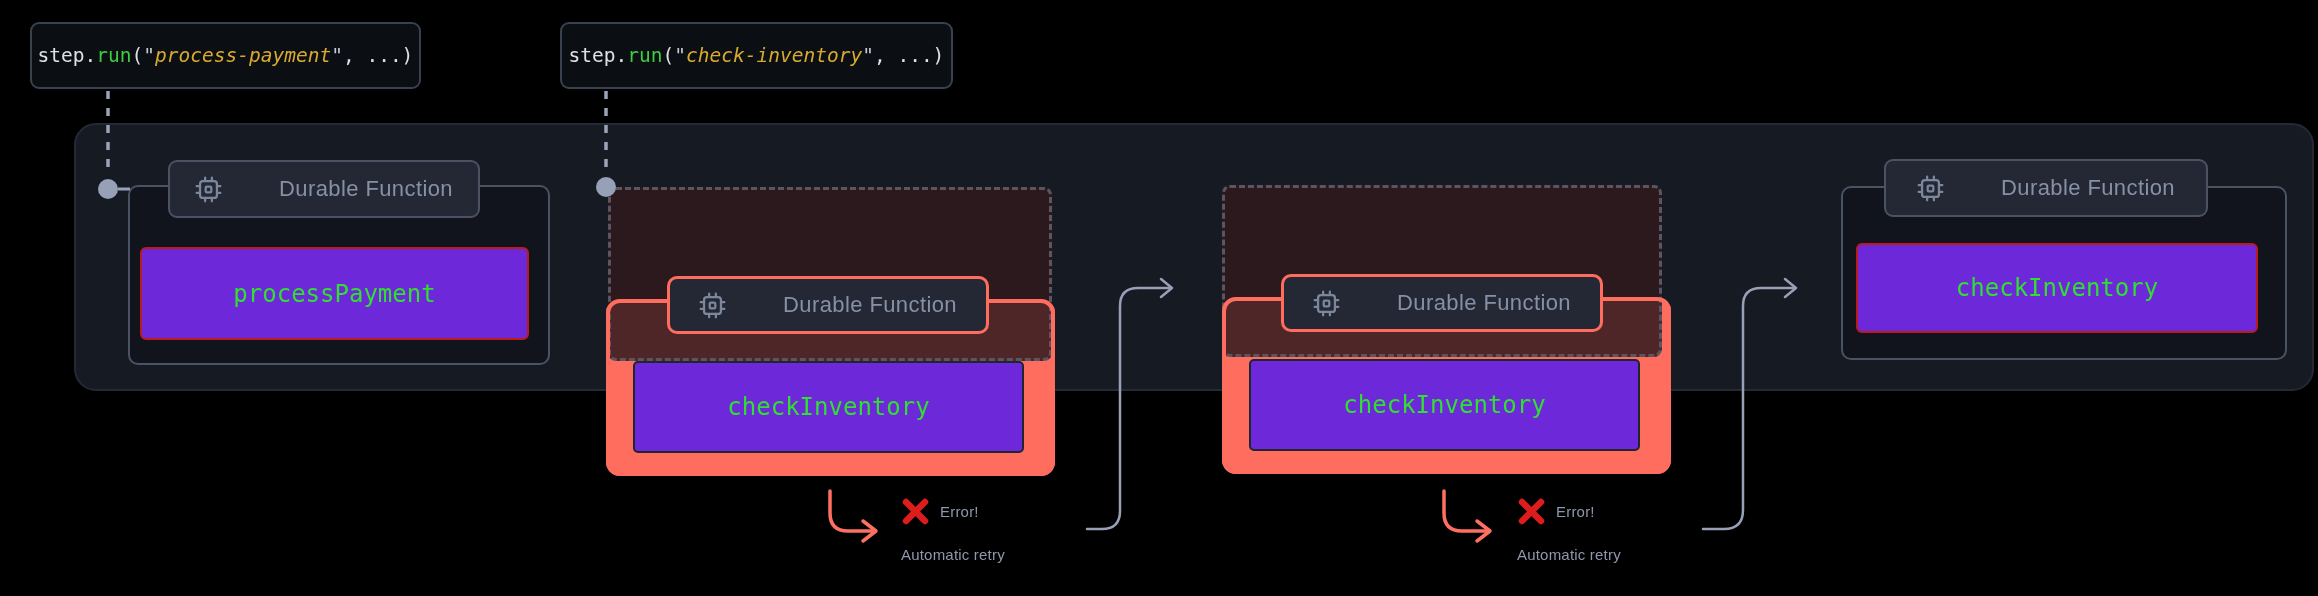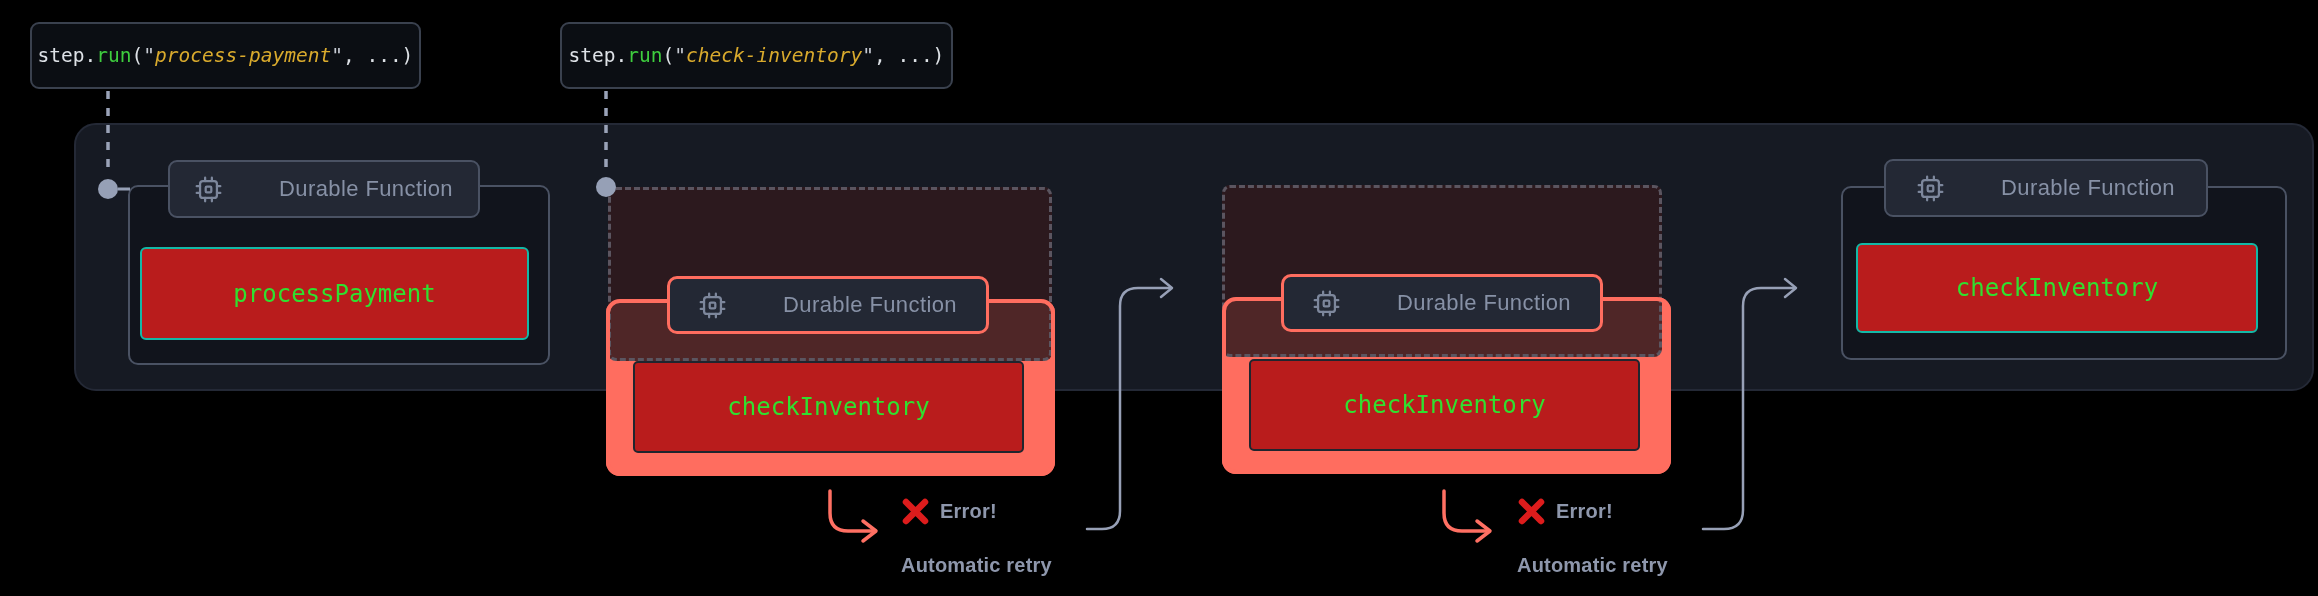--- a/index.html
+++ b/index.html
@@ -34,45 +34,45 @@
   .badge-red{border:3px solid #ff6d5f;border-radius:10px;}
   .pos-badge1{left:168px;top:160px;width:312px;height:58px;}
   .pos-badge2{left:667px;top:276px;width:322px;height:58px;}
   .pos-badge3{left:1281px;top:274px;width:322px;height:58px;}
   .pos-badge4{left:1884px;top:159px;width:324px;height:58px;}
   .badge-label{color:#8791a6;font-size:22px;font-weight:500;letter-spacing:.4px;margin-left:44px;}
   .chip{width:27px;height:27px;color:#7d879c;flex:0 0 auto;}
 
   
   .code-box{position:absolute;display:flex;align-items:center;justify-content:center;
-            background:#b91c1c;border:2px solid #14b8a6;border-radius:6px;z-index:5;
+            background:#6d28d9;border:2px solid #b91c1c;border-radius:6px;z-index:5;
             font-family:"DejaVu Sans Mono",monospace;font-size:24px;color:#30e030;}
   .pos-inner1{left:140px;top:247px;width:389px;height:93px;}
   .pos-inner2{left:633px;top:361px;width:391px;height:92px;border-color:#20252e;border-radius:5px;}
   .pos-inner3{left:1249px;top:359px;width:391px;height:92px;border-color:#20252e;border-radius:5px;}
   .pos-inner4{left:1856px;top:243px;width:402px;height:90px;}
 
   
   .attempt-fill{position:absolute;background:#ff6d5f;border-radius:14px;z-index:2;}
   .attempt-border{position:absolute;border:4px solid #ff6d5f;border-radius:14px;background:transparent;z-index:4;}
   .pos-red2{left:606px;top:299px;width:449px;height:177px;}
   .pos-red3{left:1222px;top:297px;width:449px;height:177px;}
 
   
   .ghost{position:absolute;background:rgba(48,26,29,.85);border:3px dashed #5b5560;border-radius:8px;z-index:3;}
   .pos-ghost2{left:608px;top:187px;width:444px;height:174px;}
   .pos-ghost3{left:1222px;top:185px;width:440px;height:172px;}
 
   
-  .error-group{position:absolute;z-index:6;color:#8e97ac;font-weight:700;font-size:20px;letter-spacing:.2px;}
+  .error-group{position:absolute;z-index:6;color:#8e97ac;font-weight:400;font-size:15px;letter-spacing:.2px;}
   .pos-eg1{left:901px;top:496px;}
   .pos-eg2{left:1517px;top:496px;}
   .error-line{display:flex;align-items:center;gap:10px;height:30px;}
   .x-icon{width:29px;height:29px;flex:0 0 auto;}
-  .retry-label{margin-top:28px;}
+  .retry-label{margin-top:20px;}
 
   
   .overlay{position:absolute;left:0;top:0;width:2318px;height:596px;z-index:6;pointer-events:none;}
 </style>
 </head>
 <body>
 
 <div class="stage">
 
   <div class="band"></div>

